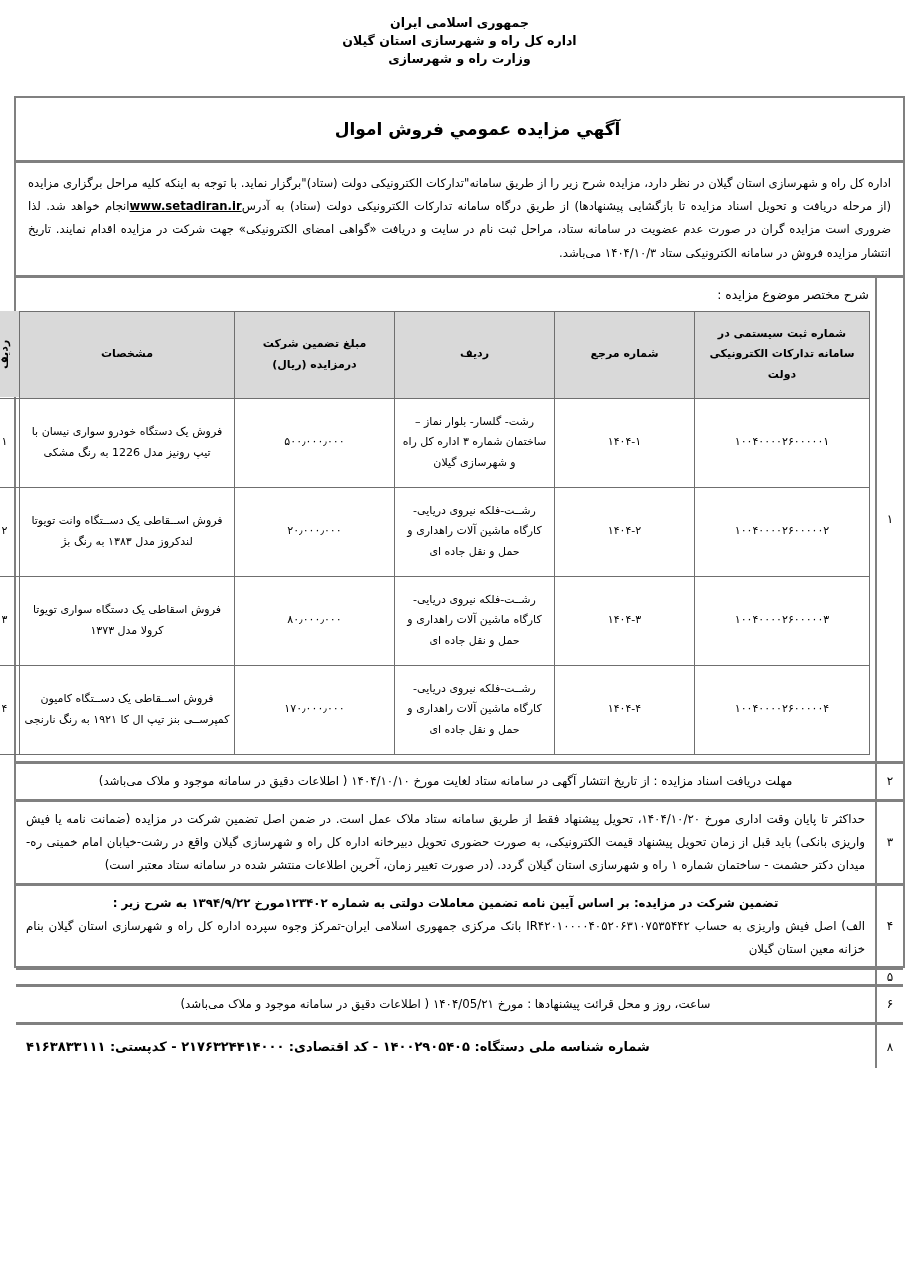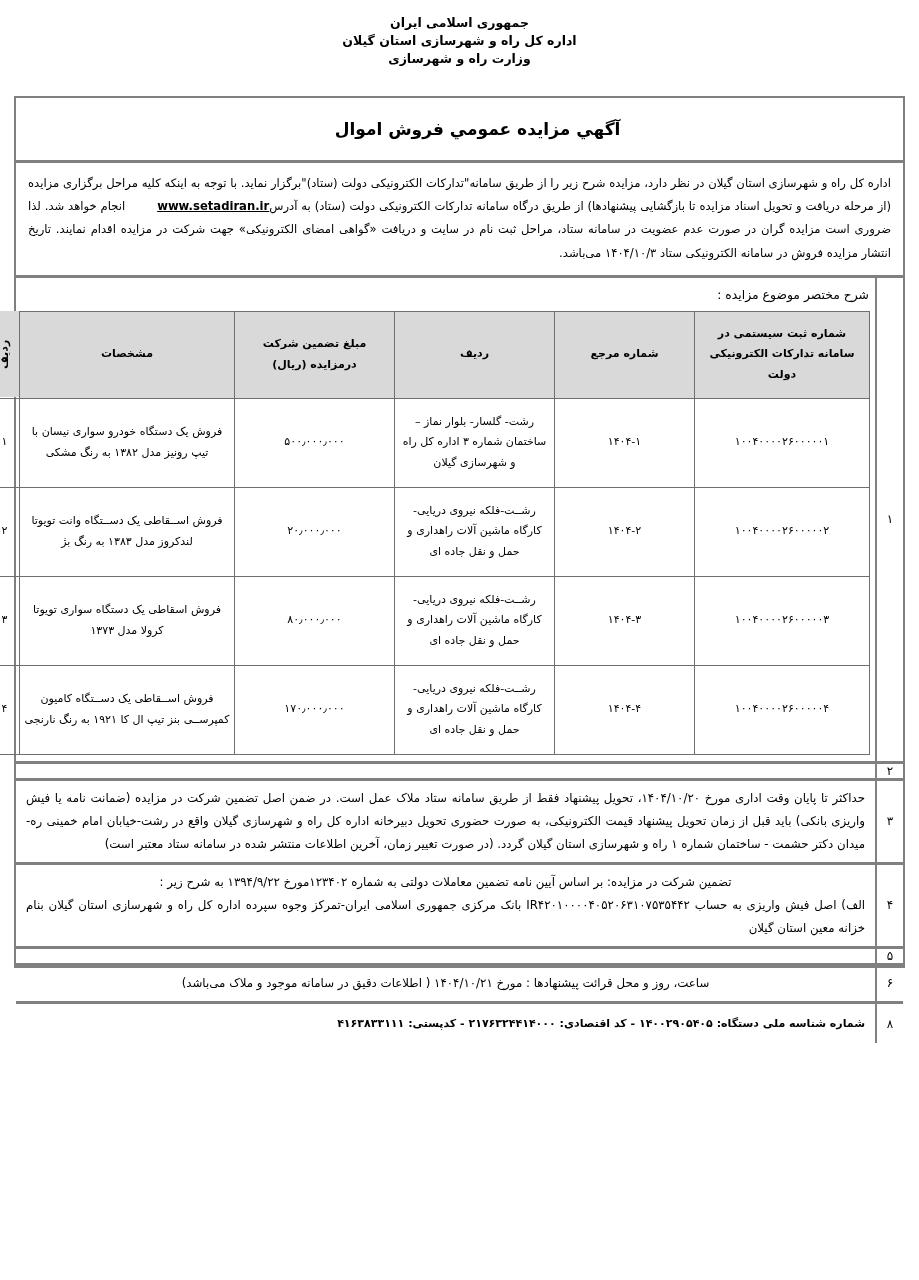--- a/index.html
+++ b/index.html
@@ -66,21 +66,20 @@
     flex: 0 0 auto;
     padding: 9px 12px 10px 12px;
     font-size: 11.6px;
     line-height: 2.0;
     text-align: justify;
     border-bottom: 3px solid #808080;
   }
   .intro .lnk {
     font-weight: bold;
     text-decoration: underline;
-    padding-left: 32px;
   }
 
   
   .section-row {
     display: flex;
     flex-direction: row;
     border-bottom: 3px solid #808080;
     flex: 0 0 auto;
   }
   .section-row:last-child { border-bottom: none; }
@@ -133,22 +132,22 @@
   .col-radif { width: 30px; }
   .col-spec  { width: 215px; }
   .col-amount{ width: 160px; }
   .col-addr  { width: 160px; }
   .col-ref   { width: 140px; }
   .col-sys   { width: 175px; }
   .ub { font-weight: bold; text-decoration: underline; }
 
   .footer-row .sec-body {
     font-weight: bold;
-    font-size: 11px;
-    text-align: right;
+    font-size: 13px;
+    text-align: left;
     padding: 9px 10px;
   }
 </style>
 </head>
 <body>
 
 <div class="page">
 
   <div class="letterhead">
     <div>جمهوری اسلامی ایران</div>
@@ -190,21 +189,21 @@
               <th>مشخصات</th>
               <th style="writing-mode:vertical-rl; transform:rotate(180deg); padding:2px;">ردیف</th>
             </tr>
           </thead>
           <tbody>
             <tr>
               <td>۱۰۰۴۰۰۰۰۲۶۰۰۰۰۰۱</td>
               <td>۱۴۰۴-۱</td>
               <td>رشت- گلسار- بلوار نماز – ساختمان شماره ۳ اداره کل راه و شهرسازی گیلان</td>
               <td>۵۰۰٫۰۰۰٫۰۰۰</td>
-              <td>فروش یک دستگاه خودرو سواری نیسان با تیپ رونیز مدل ۱۳۸۲ به رنگ مشکی</td>
+              <td>فروش یک دستگاه خودرو سواری نیسان با تیپ رونیز مدل 1226 به رنگ مشکی</td>
               <td>۱</td>
             </tr>
             <tr>
               <td>۱۰۰۴۰۰۰۰۲۶۰۰۰۰۰۲</td>
               <td>۱۴۰۴-۲</td>
               <td>رشــت-فلکه نیروی دریایی- کارگاه ماشین آلات راهداری و حمل و نقل جاده ای</td>
               <td>۲۰٫۰۰۰٫۰۰۰</td>
               <td>فروش اســقاطی یک دســتگاه وانت تویوتا لندکروز مدل ۱۳۸۳ به رنگ بژ</td>
               <td>۲</td>
             </tr>
@@ -224,48 +223,49 @@
               <td>فروش اســقاطی یک دســتگاه کامیون کمپرســی بنز تیپ ال کا ۱۹۲۱ به رنگ نارنجی</td>
               <td>۴</td>
             </tr>
           </tbody>
         </table>
       </div>
     </div>
 
     <div class="section-row">
       <div class="sec-num">۲</div>
+      <div class="sec-body center">مهلت دریافت اسناد مزایده : از تاریخ انتشار آگهی در سامانه ستاد لغایت مورخ ۱۴۰۴/۱۰/۱۰ ( اطلاعات دقیق در سامانه موجود و ملاک می‌باشد)</div>
     </div>
 
     <div class="section-row">
       <div class="sec-num">۳</div>
       <div class="sec-body">
         <div>حداکثر تا پایان وقت اداری مورخ ۱۴۰۴/۱۰/۲۰، تحویل پیشنهاد فقط از طریق سامانه ستاد ملاک عمل است. در ضمن اصل تضمین شرکت در مزایده (ضمانت نامه یا فیش واریزی بانکی) باید قبل از زمان تحویل پیشنهاد قیمت الکترونیکی، به صورت حضوری تحویل دبیرخانه اداره کل راه و شهرسازی گیلان واقع در رشت-خیابان امام خمینی ره- میدان دکتر حشمت - ساختمان شماره ۱ راه و شهرسازی استان گیلان گردد. (در صورت تغییر زمان، آخرین اطلاعات منتشر شده در سامانه ستاد معتبر است)</div>
       </div>
     </div>
 
     <div class="section-row">
       <div class="sec-num">۴</div>
       <div class="sec-body">
-        <div style="text-align:center;">تضمین شرکت در مزایده: بر اساس آیین نامه تضمین معاملات دولتی به شماره ۱۲۳۴۰۲مورخ ۱۳۹۴/۹/۲۲ به شرح زیر :</div>
+        <div style="text-align:center;font-weight:bold;">تضمین شرکت در مزایده: بر اساس آیین نامه تضمین معاملات دولتی به شماره ۱۲۳۴۰۲مورخ ۱۳۹۴/۹/۲۲ به شرح زیر :</div>
         <div>
           <span>الف) اصل فیش واریزی به حساب</span>
           <span>IR۴۲۰۱۰۰۰۰۴۰۵۲۰۶۳۱۰۷۵۳۵۴۴۲</span>
           <span>بانک مرکزی جمهوری اسلامی ایران-تمرکز وجوه سپرده اداره کل راه و شهرسازی استان گیلان بنام خزانه معین استان گیلان</span>
         </div>
       </div>
     </div>
 
     <div class="section-row">
       <div class="sec-num">۵</div>
     </div>
 
     <div class="section-row">
       <div class="sec-num">۶</div>
-      <div class="sec-body center">ساعت، روز و محل قرائت پیشنهادها :  مورخ ۱۴۰۴/۱۰/۲۱ ( اطلاعات دقیق در سامانه موجود و ملاک می‌باشد)</div>
+      <div class="sec-body center">ساعت، روز و محل قرائت پیشنهادها :  مورخ ۱۴۰۴/05/۲۱ ( اطلاعات دقیق در سامانه موجود و ملاک می‌باشد)</div>
     </div>
 
     <div class="section-row footer-row">
       <div class="sec-num">۸</div>
       <div class="sec-body">شماره شناسه ملی دستگاه: ۱۴۰۰۲۹۰۵۴۰۵  - کد اقتصادی: ۲۱۷۶۳۲۴۴۱۴۰۰۰ - کدپستی: ۴۱۶۳۸۳۳۱۱۱</div>
     </div>
 
   </div>
 </div>
 

